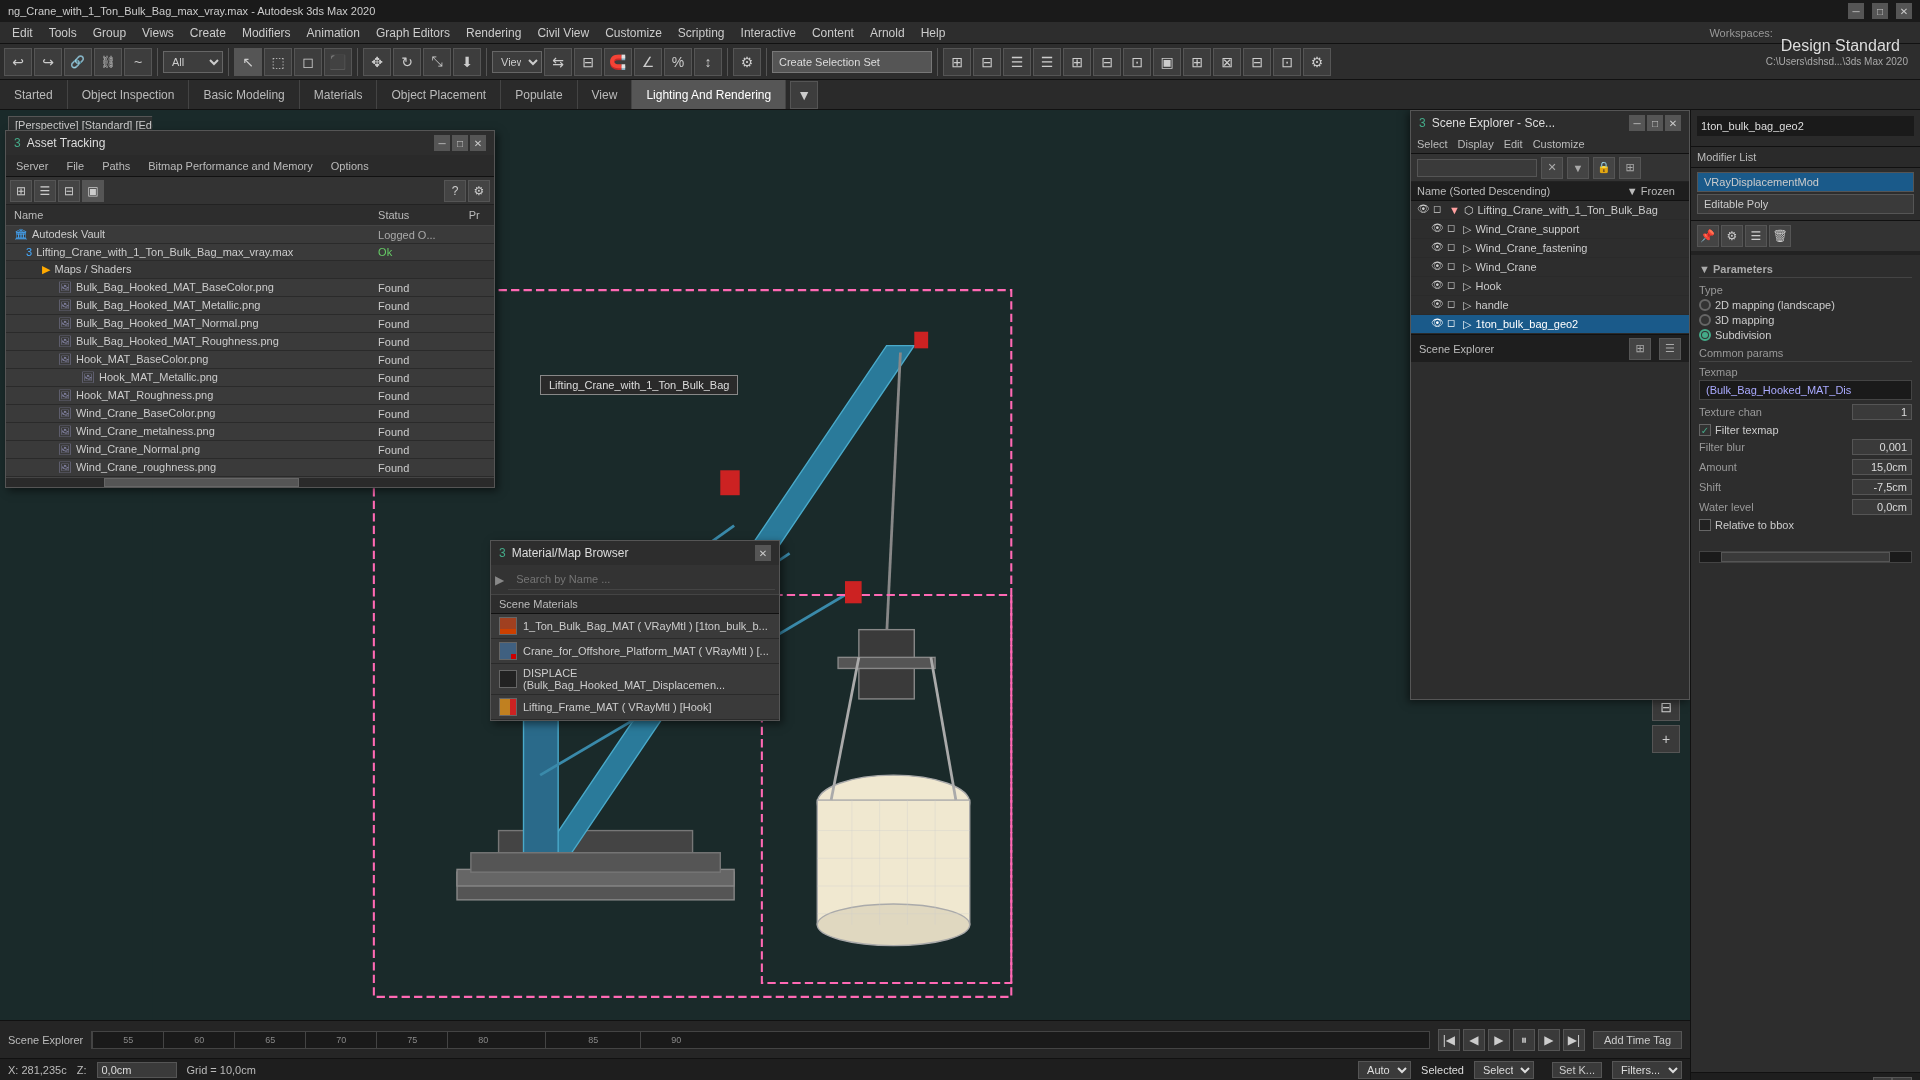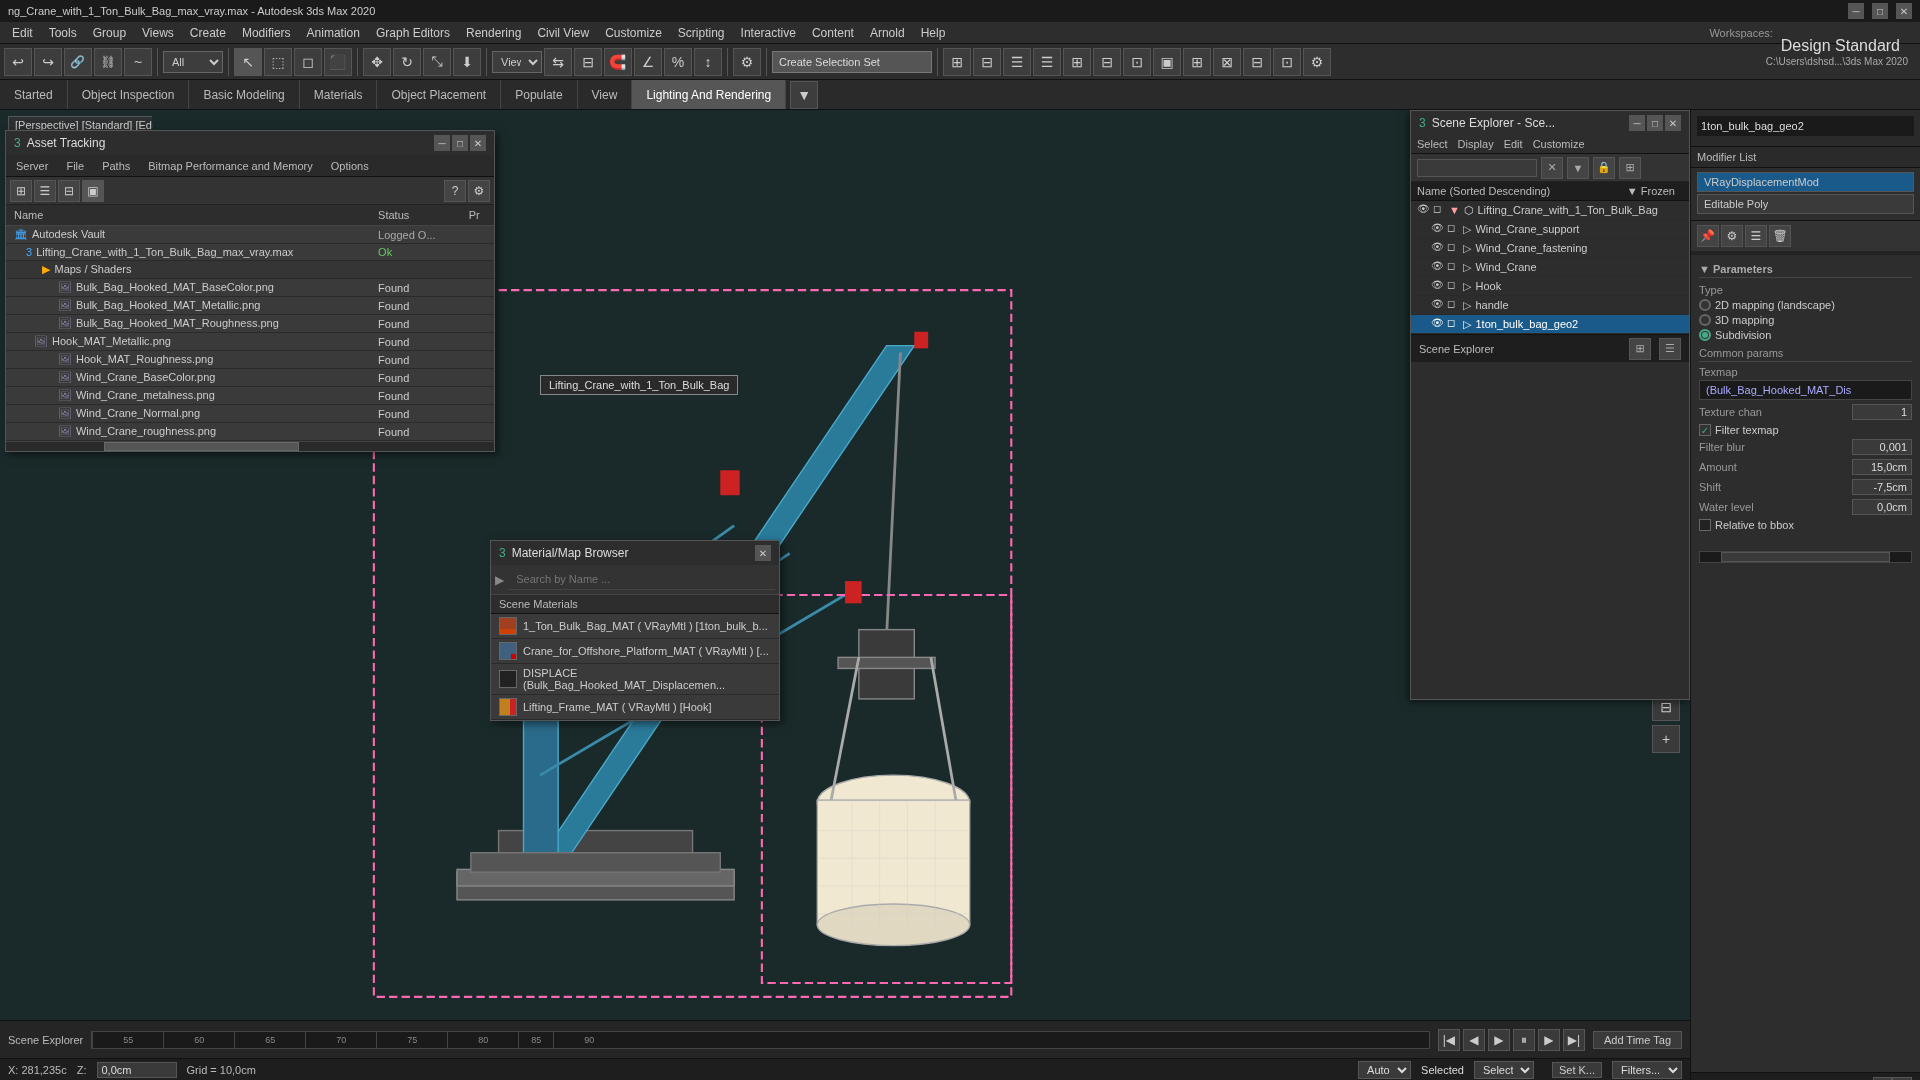--- a/index.html
+++ b/index.html
@@ -749,26 +749,36 @@
               <td style="padding-left:52px;"><span class="at-file-icon">🖼</span><span>Bulk_Bag_Hooked_MAT_BaseColor.png</span></td>
               <td><span class="status-found">Found</span></td>
               <td></td>
             </tr>
             <tr class="at-row">
               <td style="padding-left:52px;"><span class="at-file-icon">🖼</span><span>Bulk_Bag_Hooked_MAT_Metallic.png</span></td>
               <td><span class="status-found">Found</span></td>
               <td></td>
             </tr>
             <tr class="at-row">
+              <td style="padding-left:52px;"><span class="at-file-icon">🖼</span><span>Bulk_Bag_Hooked_MAT_Normal.png</span></td>
+              <td><span class="status-found">Found</span></td>
+              <td></td>
+            </tr>
+            <tr class="at-row">
               <td style="padding-left:52px;"><span class="at-file-icon">🖼</span><span>Bulk_Bag_Hooked_MAT_Roughness.png</span></td>
               <td><span class="status-found">Found</span></td>
               <td></td>
             </tr>
             <tr class="at-row">
-              <td style="padding-left:28px;"><span class="at-file-icon">🖼</span><span>Hook_MAT_Metallic.png</span></td>
+              <td style="padding-left:52px;"><span class="at-file-icon">🖼</span><span>Hook_MAT_BaseColor.png</span></td>
+              <td><span class="status-found">Found</span></td>
+              <td></td>
+            </tr>
+            <tr class="at-row">
+              <td style="padding-left:75px;"><span class="at-file-icon">🖼</span><span>Hook_MAT_Metallic.png</span></td>
               <td><span class="status-found">Found</span></td>
               <td></td>
             </tr>
             <tr class="at-row">
               <td style="padding-left:52px;"><span class="at-file-icon">🖼</span><span>Hook_MAT_Roughness.png</span></td>
               <td><span class="status-found">Found</span></td>
               <td></td>
             </tr>
             <tr class="at-row">
               <td style="padding-left:52px;"><span class="at-file-icon">🖼</span><span>Wind_Crane_BaseColor.png</span></td>
@@ -1036,21 +1046,21 @@
 
     <span style="color:#bbb;font-size:11px;white-space:nowrap;">Scene Explorer</span>
     <div style="flex:1;height:18px;background:#1a1a1a;border:1px solid #444;position:relative;overflow:hidden;">
       <div style="display:flex;height:100%;">
         <div style="border-left:1px solid #444;padding:0 30px;font-size:9px;color:#888;height:100%;display:flex;align-items:center;">55</div>
         <div style="border-left:1px solid #444;padding:0 30px;font-size:9px;color:#888;height:100%;display:flex;align-items:center;">60</div>
         <div style="border-left:1px solid #444;padding:0 30px;font-size:9px;color:#888;height:100%;display:flex;align-items:center;">65</div>
         <div style="border-left:1px solid #444;padding:0 30px;font-size:9px;color:#888;height:100%;display:flex;align-items:center;">70</div>
         <div style="border-left:1px solid #444;padding:0 30px;font-size:9px;color:#888;height:100%;display:flex;align-items:center;">75</div>
         <div style="border-left:1px solid #444;padding:0 30px;font-size:9px;color:#888;height:100%;display:flex;align-items:center;">80</div>
-        <div style="border-left:1px solid #444;padding:0 12px;font-size:9px;color:#888;height:100%;display:flex;align-items:center;">85</div>
+        <div style="border-left:1px solid #444;padding:0 42px;font-size:9px;color:#888;height:100%;display:flex;align-items:center;margin-left:27px;">85</div>
         <div style="border-left:1px solid #444;padding:0 30px;font-size:9px;color:#888;height:100%;display:flex;align-items:center;">90</div>
       </div>
     </div>
 
     <div style="display:flex;align-items:center;gap:3px;">
       <button class="pb-btn">|◀</button>
       <button class="pb-btn">◀</button>
       <button class="pb-btn">▶</button>
       <button class="pb-btn">⏸</button>
       <button class="pb-btn">▶</button>

